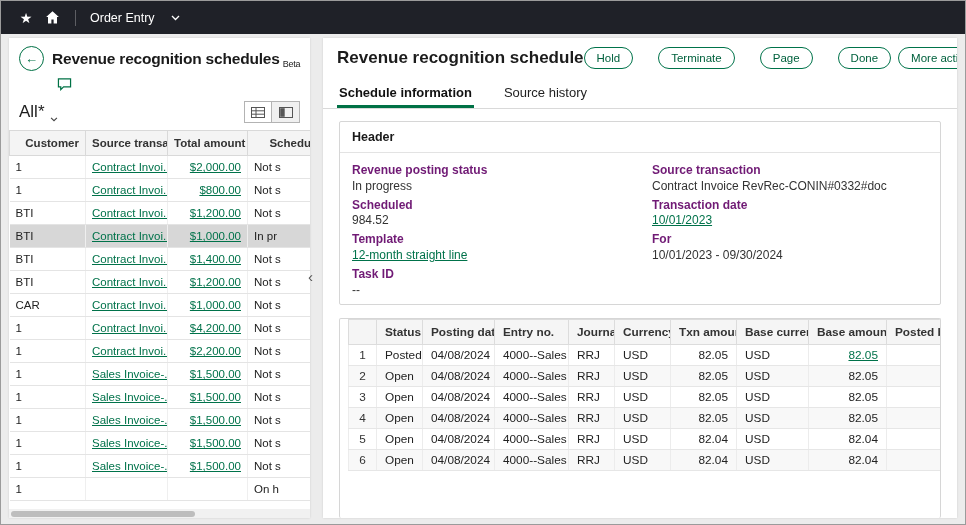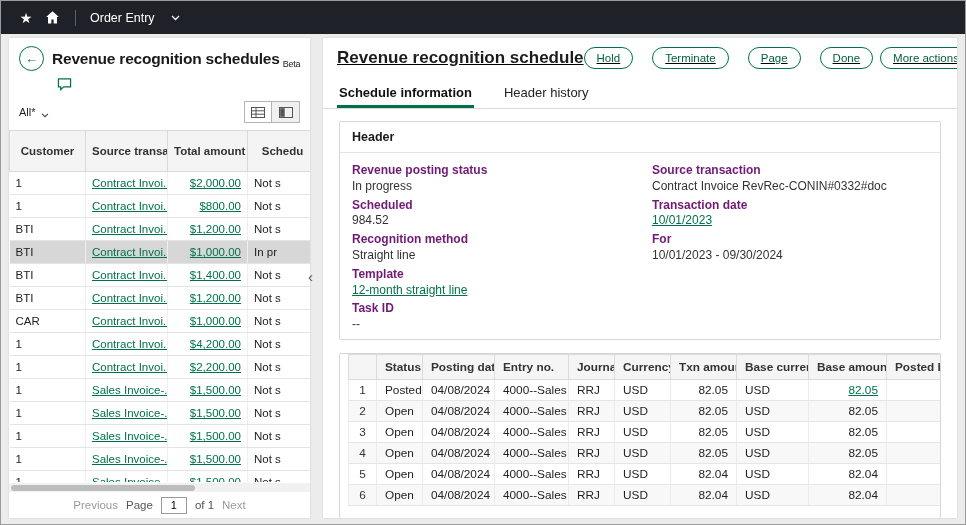--- a/index.html
+++ b/index.html
@@ -19,47 +19,47 @@
 
   
   .left-panel { width:301px; flex:0 0 301px; background:#fff; display:flex; flex-direction:column; min-height:0; box-shadow:0 0 2px rgba(0,0,0,.12); }
   .lp-header { padding:8px 10px 0; }
   .lp-title-row { display:flex; align-items:center; }
   .back-btn { width:25px; height:25px; border:1.5px solid #007145; border-radius:50%; color:#007145; display:flex; align-items:center; justify-content:center; font-size:13px; background:#fff; cursor:pointer; flex:0 0 25px; }
   .lp-title { font-size:15.5px; font-weight:700; color:#1a1a1a; margin-left:8px; letter-spacing:-.2px; white-space:nowrap; }
   .beta { font-size:9px; font-weight:400; margin-left:3px; position:relative; top:3px; color:#222; }
   .feedback-row { margin:6px 0 0 38px; height:16px; }
   .lp-filter { display:flex; align-items:center; padding:8px 10px 7px; }
-  .filter-label { font-size:11px; color:#1d1d1d; cursor:pointer; display:flex; align-items:flex-end; gap:5px; }
+  .filter-label { font-size:17px; color:#1d1d1d; cursor:pointer; display:flex; align-items:flex-end; gap:5px; }
   .lp-spacer { flex:1; }
   .view-toggles { display:flex; }
   .vt-btn { width:28px; height:22px; border:1px solid #b3b3b3; background:#fff; display:flex; align-items:center; justify-content:center; cursor:pointer; }
   .vt-btn + .vt-btn { border-left-width:0; }
   .vt-btn.active { background:#f0f0f0; }
 
   .lp-table-wrap { flex:1; min-height:0; overflow:hidden; position:relative; }
   table.lp-table { border-collapse:collapse; table-layout:fixed; width:308px; font-size:11.5px; }
-  table.lp-table th { background:#f4f4f4; border:1px solid #d9d9d9; border-left:none; font-weight:700; color:#333; text-align:center; padding:14px 6px; white-space:nowrap; overflow:hidden; cursor:pointer; }
+  table.lp-table th { background:#f4f4f4; border:1px solid #d9d9d9; border-left:none; font-weight:700; color:#333; text-align:right; padding:6px 6px; white-space:nowrap; overflow:hidden; cursor:pointer; }
   table.lp-table th:first-child { border-left:1px solid #d9d9d9; }
   table.lp-table td { border-bottom:1px solid #e4e4e4; border-right:1px solid #efefef; padding:5px 6px; color:#222; white-space:nowrap; overflow:hidden; }
   table.lp-table td.num, table.lp-table th.num { text-align:right; }
   table.lp-table tr.selected td { background:#d7d7d7; }
   a.green-link { color:#00724a; text-decoration:underline; cursor:pointer; }
 
   .hscroll { flex:0 0 9px; background:#f1f1f1; position:relative; margin-top:1px; }
   .hscroll .thumb { position:absolute; left:2px; top:1.5px; height:6px; width:61%; background:#bdbdbd; border-radius:3px; cursor:pointer; }
   .lp-pagination { flex:0 0 26px; display:flex; align-items:center; justify-content:center; gap:8px; font-size:11.5px; color:#555; }
   .pg-disabled { color:#9a9a9a; cursor:default; }
   .page-input { width:26px; height:17px; border:1px solid #9a9a9a; font-size:11px; text-align:center; font-family:"Liberation Sans",sans-serif; }
 
   
   .right-panel { flex:1; background:#fff; margin-left:13px; display:flex; flex-direction:column; min-width:0; min-height:0; overflow:hidden; box-shadow:0 0 2px rgba(0,0,0,.12); }
-  .rp-header { display:flex; align-items:center; padding:9px 14px 5px;text-decoration:underline; }
+  .rp-header { display:flex; align-items:center; padding:9px 14px 5px; }
   .rp-title { font-size:17px; font-weight:700; color:#1c1c1c; flex:1; white-space:nowrap; }
-  .actions { display:flex; gap:19px; align-items:center;justify-content:flex-end; }
+  .actions { display:flex; gap:25px; align-items:center;justify-content:flex-end; }
   .pill { height:22px; padding:0 12px; border:1px solid #00734a; border-radius:12px; background:#fff; color:#00613d; font-size:11.5px; display:flex; align-items:center; gap:6px; cursor:pointer; font-family:"Liberation Sans",sans-serif; white-space:nowrap; }
   .rp-tabs { display:flex; gap:28px; padding:6px 14px 0; border-bottom:1px solid #d9d9d9; }
   .tab { font-size:13px; padding:5px 2px 8px; color:#222; cursor:pointer; }
   .tab.active { font-weight:700; color:#111; border-bottom:3px solid #007145; padding-bottom:2px; }
   .rp-content { flex:1; min-height:0; overflow:hidden; padding:12px 16px 0; display:flex; flex-direction:column; }
 
   .card { border:1px solid #d6d6d6; border-radius:2px; background:#fff; }
   .card-title { font-size:12.5px; font-weight:700; padding:8px 12px; border-bottom:1px solid #e3e3e3; color:#1a1a1a; }
   .header-grid { padding:11px 12px 2px; display:grid; grid-template-columns:1fr 1fr; column-gap:24px; }
   .field { margin-bottom:5px; }
@@ -253,27 +253,20 @@
                 <td>On h</td>
               </tr>
             </tbody>
         </table>
       </div>
 
       <div class="hscroll">
           <span class="thumb"></span>
         </div>
 
-      <div class="lp-pagination">
-        <span class="pg-disabled">Previous</span>
-        <span>Page</span>
-        <input class="page-input" value="1" style="">
-        <span>of 1</span>
-        <span class="pg-disabled">Next</span>
-      </div>
     </div>
 
     <div class="right-panel">
       <div class="rp-header">
         <span class="rp-title">Revenue recognition schedule</span>
         <span class="actions">
             <button class="pill">Hold</button>
             <button class="pill">Terminate</button>
             <button class="pill">Page</button>
             <button class="pill">Done</button>
@@ -283,39 +276,35 @@
             <span>More actions</span>
             <svg width="8" height="5" viewBox="0 0 9 6">
                 <path d="M1 1l3.5 3.5L8 1" stroke="#00613d" fill="none" stroke-width="1.3"></path>
               </svg>
           </button>
         </span>
       </div>
 
       <div class="rp-tabs">
           <div class="tab active">Schedule information</div>
-          <div class="tab">Header history</div>
+          <div class="tab">Source history</div>
         </div>
 
       <div class="rp-content">
         <div class="card">
           <div class="card-title">Header</div>
           <div class="header-grid">
             <div>
                 <div class="field">
                   <div class="flabel">Revenue posting status</div>
                   <div class="fvalue">In progress</div>
                 </div>
                 <div class="field">
                   <div class="flabel">Scheduled</div>
                   <div class="fvalue">984.52</div>
-                </div>
-                <div class="field">
-                  <div class="flabel">Recognition method</div>
-                  <div class="fvalue">Straight line</div>
                 </div>
                 <div class="field">
                   <div class="flabel">Template</div>
                   <div class="fvalue"><a class="green-link" href="#">12-month straight line</a></div>
                 </div>
                 <div class="field">
                   <div class="flabel">Task ID</div>
                   <div class="fvalue">--</div>
                 </div>
               </div>

